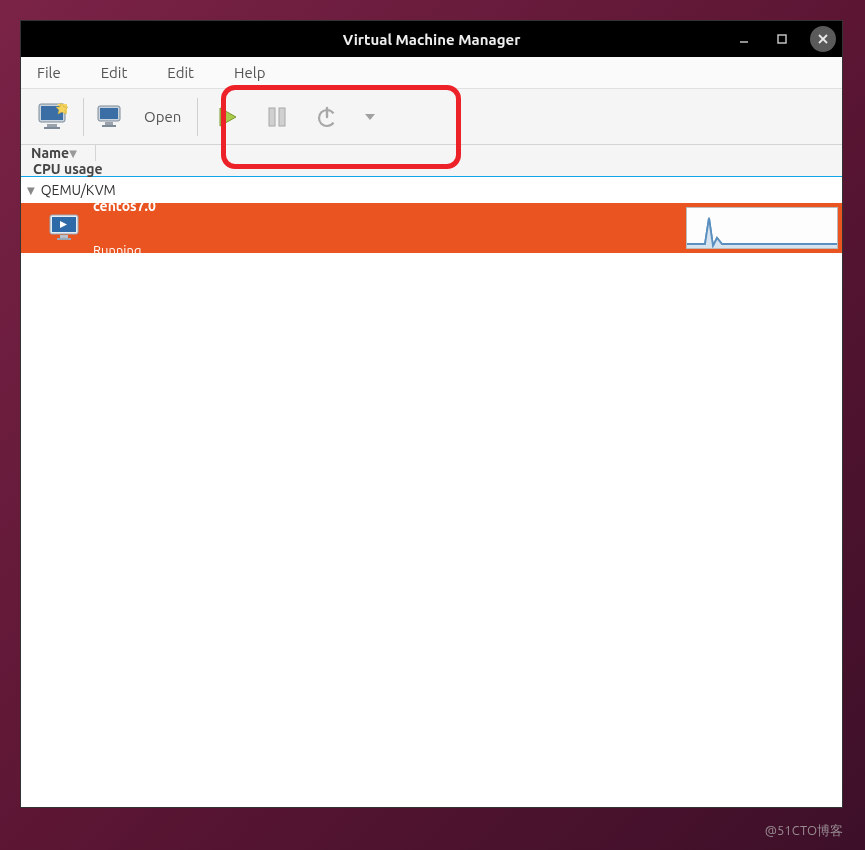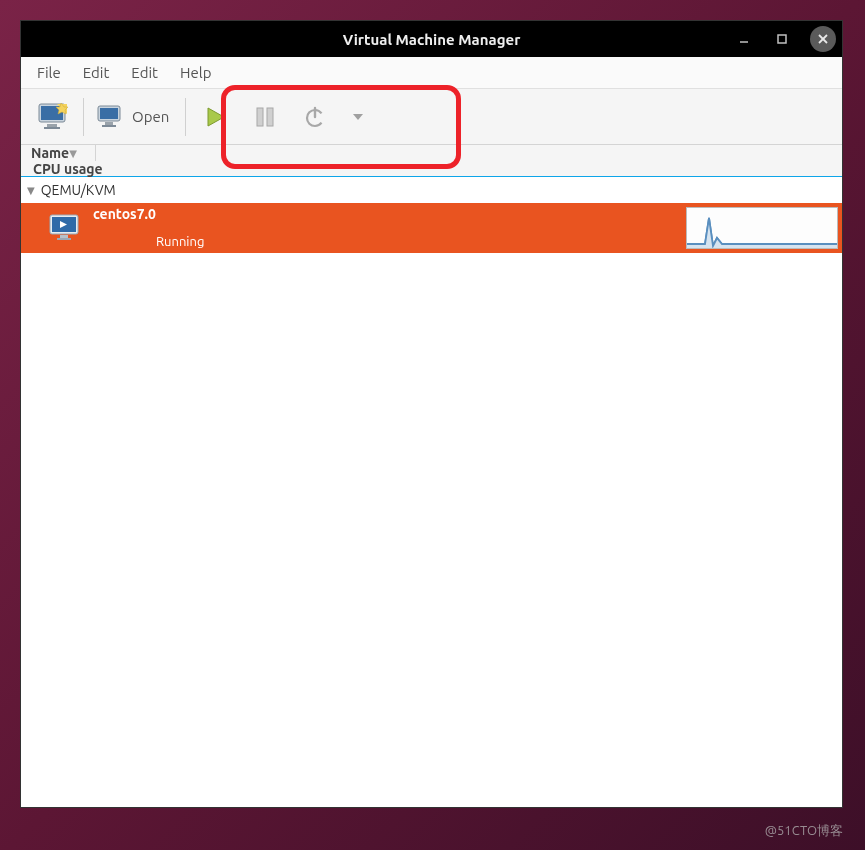--- a/index.html
+++ b/index.html
@@ -64,21 +64,21 @@
       display: flex;
       align-items: center;
       justify-content: center;
     }
     .menubar {
       height: 32px;
       background: #fafafa;
       display: flex;
       align-items: center;
       padding: 0 6px;
-      gap: 2px;
+      gap: 20px;
       border-bottom: 1px solid #e0e0e0;
     }
     .menu-item {
       padding: 4px 10px;
       color: #555;
       cursor: pointer;
       border-radius: 3px;
       font-size: 15px;
     }
     .toolbar {
@@ -95,21 +95,21 @@
       height: 46px;
       display: flex;
       align-items: center;
       justify-content: center;
       border-radius: 4px;
       cursor: pointer;
     }
     .tb-open {
       width: auto;
       padding: 0 12px 0 8px;
-      gap: 6px;
+      gap: 18px;
     }
     .tb-sep {
       width: 1px;
       height: 38px;
       background: #d0d0d0;
       margin: 0 4px;
     }
     .open-text { color: #555; font-size: 15px; }
     .highlight-box {
       position: absolute;
@@ -169,21 +169,21 @@
     .vm-icon {
       width: 34px;
       height: 28px;
       margin-right: 10px;
       flex-shrink: 0;
       position: relative;
     }
     .vm-info {
       flex: 1;
       display: flex;
-      flex-direction: row;
+      flex-direction: column;
       line-height: 1.25;
     }
     .vm-name { font-weight: bold; font-size: 14px; }
     .vm-status { font-size: 13px; margin-top: 27px; }
     .cpu-graph {
       width: 152px;
       height: 42px;
       background: #fdfdfd;
       border: 1px solid #bbb;
       margin-right: 4px;

